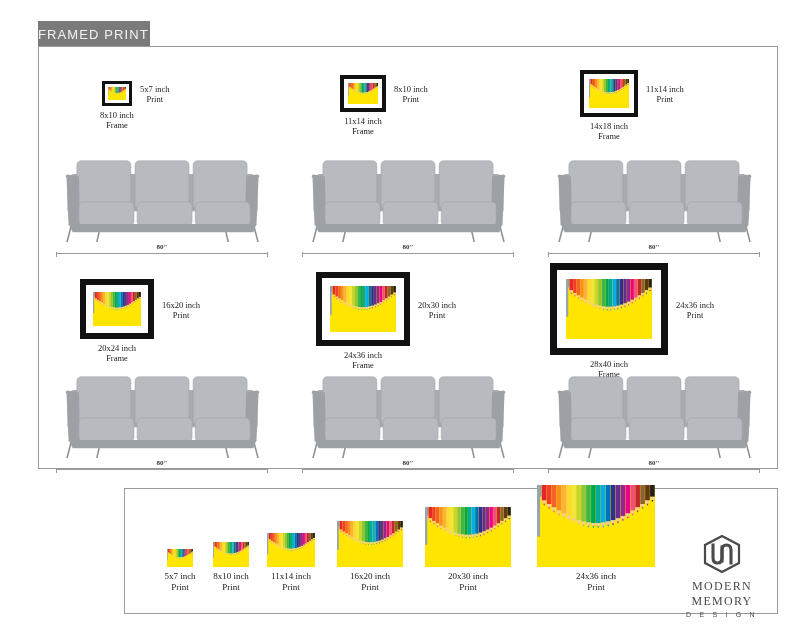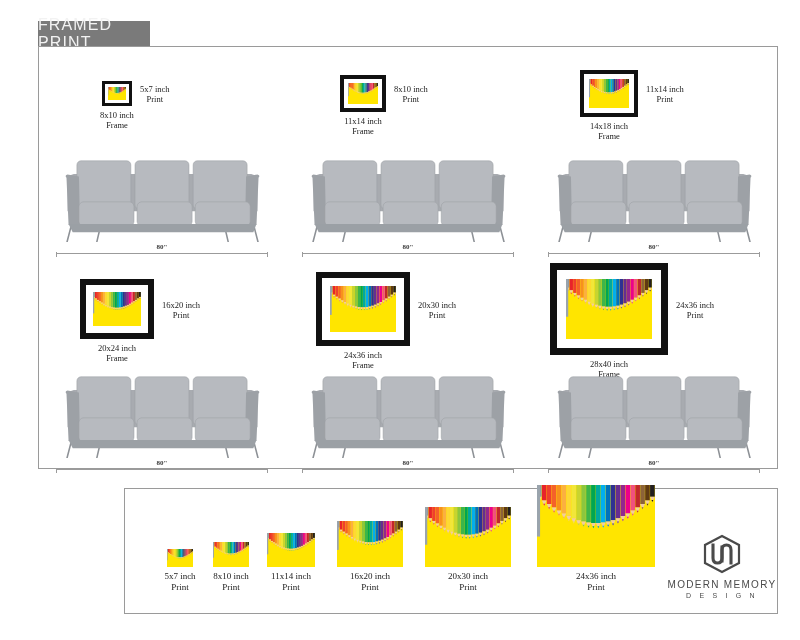--- a/index.html
+++ b/index.html
@@ -10,23 +10,23 @@
     overflow: hidden;
   }
   .page { position: relative; width: 800px; height: 640px; background:#fff; }
 
   
   .tab {
     position: absolute;
     background: #7a7a7a;
     color: #f2f2f2;
     font-family: "Liberation Sans", sans-serif;
-    font-size: 16px;
+    font-size: 13px;
     letter-spacing: 1.1px;
-    display: flex; align-items: center; justify-content: center;
+    display: flex; align-items: center; 
   }
   #tab-framed { left: 38px; top: 21px; width: 112px; height: 26px; }
   #tab-printonly { left: 640px; top: 489px; width: 112px; height: 26px; }
 
   
   .panel { position: absolute; border: 1.3px solid #9a9a9a; background: #fff; }
   #panel-framed  { left: 38px;  top: 46px;  width: 740px; height: 423px; }
   #panel-print   { left: 124px; top: 488px; width: 654px; height: 126px; }
 
   
@@ -94,22 +94,22 @@
     font-size: 9px;
     line-height: 1.18;
     color: #1b1b1b;
     white-space: nowrap;
   }
 
   
   .logo { position: absolute; left: 666px; top: 534px; width: 112px; text-align: center; }
   .logo .mark { display:block; margin: 0 auto 5px; }
   .logo .l1 {
-    font-family: Liberation Sans, sans-serif;
-    font-size: 10px; letter-spacing: 1.3px; color: #4a4a4a;
+    font-family: Liberation Serif, serif;
+    font-size: 12px; letter-spacing: 1.3px; color: #4a4a4a;
   }
   .logo .l2 {
     font-family: "Liberation Sans", sans-serif;
     font-size: 7px; letter-spacing: 3.2px; color: #4a4a4a; margin-top: 2px;
   }
 </style>
 </head>
 <body>
 
 <div class="page">

